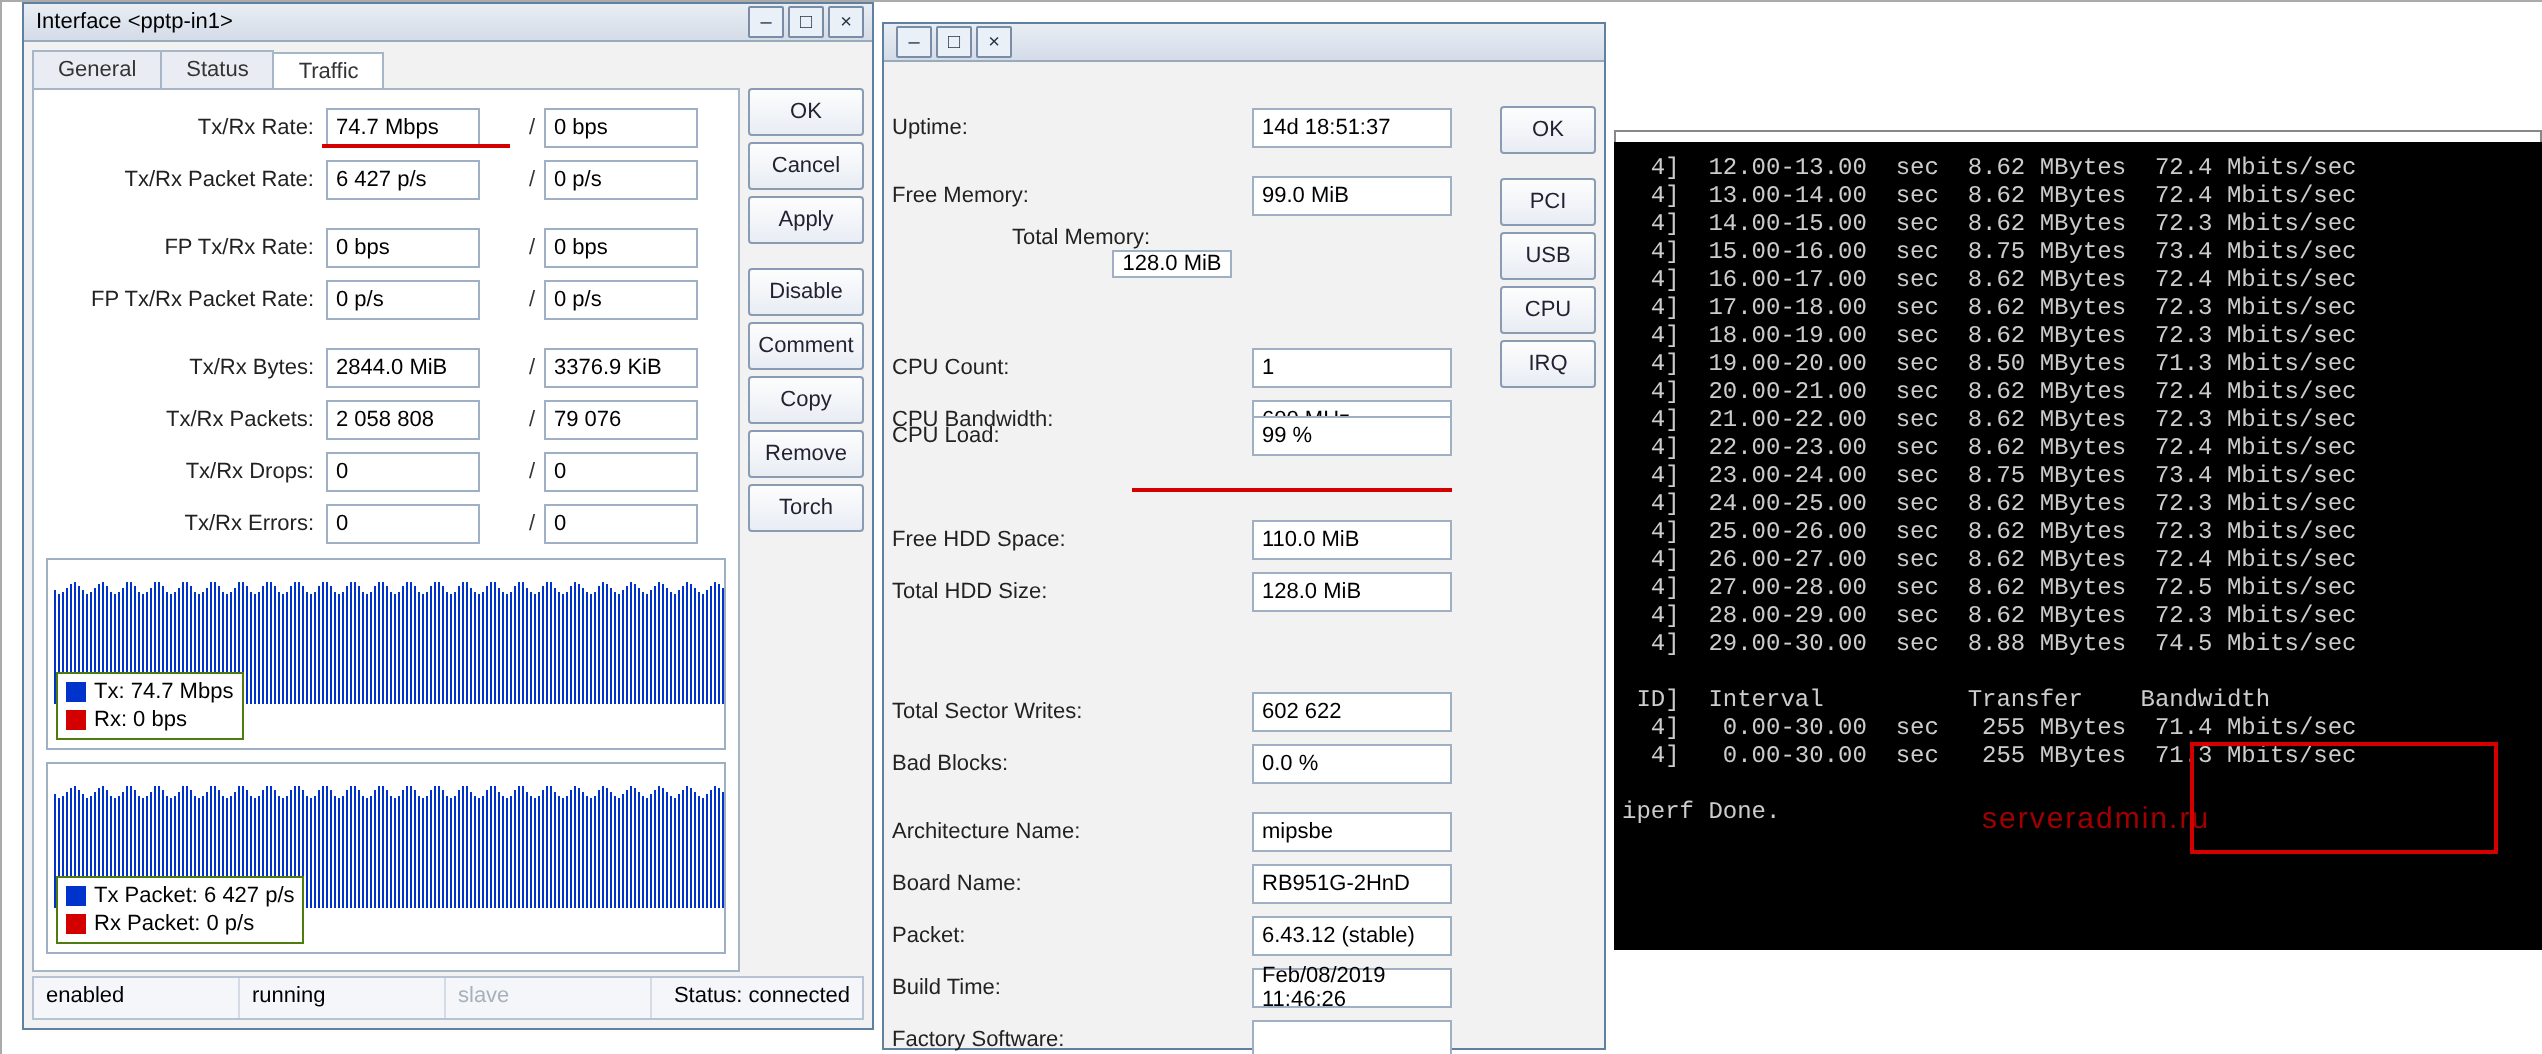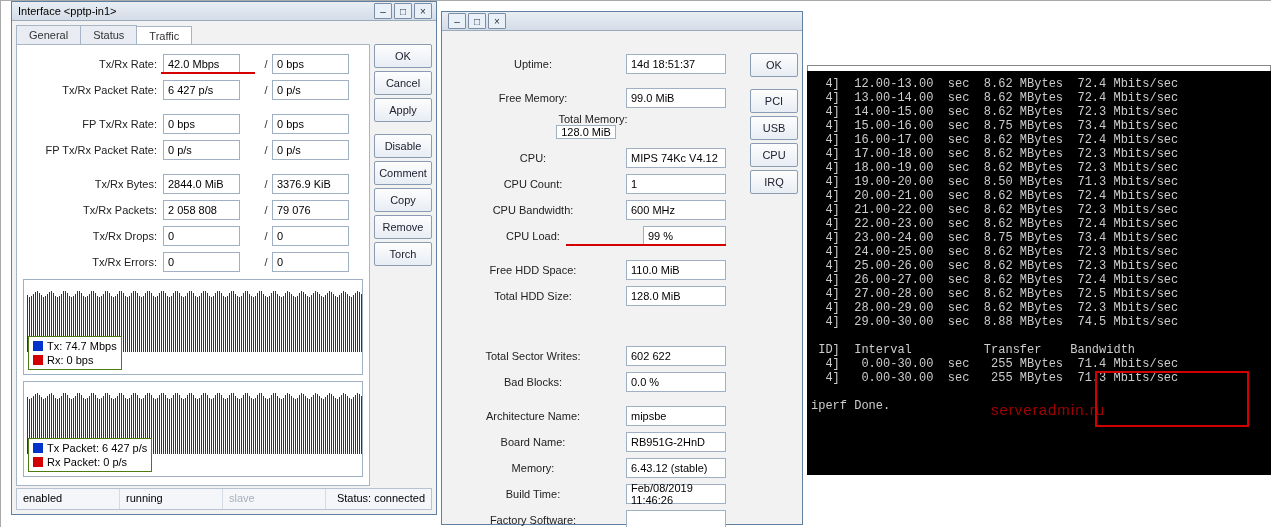--- a/index.html
+++ b/index.html
@@ -16,21 +16,21 @@
   #w1 .tab.act{background:#fff;font-weight:normal;position:relative;top:1px}
   #w1 .sheet{position:absolute;left:4px;top:23px;right:66px;bottom:28px;border:1px solid #a7b6c7;background:#fff}
   #w1 .btncol{position:absolute;right:4px;top:23px;width:58px;display:flex;flex-direction:column;gap:3px}
   .wbtn{border:1px solid #8a9cb3;background:linear-gradient(#fdfdfd,#e8edf4);height:22px;display:flex;align-items:center;justify-content:center;border-radius:2px;color:#223}
   #w1 .status{position:absolute;left:4px;right:4px;bottom:4px;height:20px;border:1px solid #b7c3d2;background:#f4f6fa;display:flex}
   #w1 .status .cell{padding:3px 6px;border-right:1px solid #d4dbe4;min-width:90px}
   #w1 .status .cell.dis{color:#a8b0ba}
   #w1 .status .cell.last{margin-left:auto;border-right:none;min-width:auto}
   .frow{position:absolute;left:0;right:0;height:22px;display:flex;align-items:center}
   .flab{width:140px;text-align:right;padding-right:6px;color:#222}
-  .flab2{width:174px;text-align:center;padding-right:6px;color:#222}
+  .flab2{width:174px;text-align:left;padding-right:6px;color:#222}
   .fld{flex:1 1 0;height:18px;border:1px solid #9fb0c5;background:#fff;padding:0 4px;display:flex;align-items:center;margin-right:20px;color:#000}
   .sep{width:8px;text-align:center;color:#333;padding:0 2px}
   .graph{position:absolute;left:6px;right:6px;border:1px solid #9fb0c5;background:#fff}
   .graph .bars{position:absolute;left:0;right:0;top:0;bottom:22px;overflow:hidden}
   .graph .legend{position:absolute;left:4px;bottom:4px;border:1px solid #4d7c0f;background:#fff;padding:2px 4px}
   .lg{display:flex;align-items:center;gap:4px;line-height:14px;white-space:nowrap}
   .sw{width:10px;height:10px;display:inline-block}
   .blue{background:#0033cc}
   .red{background:#d40000}
   .underline-red{position:absolute;height:2px;background:#d40000}
@@ -59,21 +59,21 @@
     <div class="client">
       <div class="tabs">
         <div class="tab">General</div>
         <div class="tab">Status</div>
         <div class="tab act">Traffic</div>
       </div>
       <div class="sheet">
 
         <div class="frow" style="top:8px">
             <span class="flab">Tx/Rx Rate:</span>
-            <span class="fld">42.0 Mbps</span>
+            <span class="fld">74.7 Mbps</span>
             <span class="sep">/</span>
             <span class="fld">0 bps</span>
           </div>
         <div class="frow" style="top:34px">
             <span class="flab">Tx/Rx Packet Rate:</span>
             <span class="fld">6 427 p/s</span>
             <span class="sep">/</span>
             <span class="fld">0 p/s</span>
           </div>
         <div class="frow" style="top:68px">
@@ -512,33 +512,29 @@
             <span class="fld">14d 18:51:37</span>
           </div>
           <div class="frow" style="top: 52px;">
             <span class="flab2">Free Memory:</span>
             <span class="fld">99.0 MiB</span>
           </div>
           <div class="frow" style="top: 78px; flex-direction: column;">
             <span class="flab2">Total Memory:</span>
             <span class="fld">128.0 MiB</span>
           </div>
-          <div class="frow" style="top: 112px;">
-            <span class="flab2">CPU:</span>
-            <span class="fld">MIPS 74Kc V4.12</span>
-          </div>
           <div class="frow" style="top: 138px;">
             <span class="flab2">CPU Count:</span>
             <span class="fld">1</span>
           </div>
           <div class="frow" style="top: 164px;">
             <span class="flab2">CPU Bandwidth:</span>
             <span class="fld">600 MHz</span>
           </div>
-          <div class="frow" style="top: 190px; gap: 17px;">
+          <div class="frow" style="top: 172px;">
             <span class="flab2">CPU Load:</span>
             <span class="fld">99 %</span>
           </div>
           <div class="underline-red" style="left: 120px; top: 209px; width: 160px;"></div>
           <div class="frow" style="top: 224px;">
             <span class="flab2">Free HDD Space:</span>
             <span class="fld">110.0 MiB</span>
           </div>
           <div class="frow" style="top: 250px;">
             <span class="flab2">Total HDD Size:</span>
@@ -554,21 +550,21 @@
           </div>
           <div class="frow" style="top: 370px;">
             <span class="flab2">Architecture Name:</span>
             <span class="fld">mipsbe</span>
           </div>
           <div class="frow" style="top: 396px;">
             <span class="flab2">Board Name:</span>
             <span class="fld">RB951G-2HnD</span>
           </div>
           <div class="frow" style="top: 422px;">
-            <span class="flab2">Memory:</span>
+            <span class="flab2">Packet:</span>
             <span class="fld">6.43.12 (stable)</span>
           </div>
           <div class="frow" style="top: 448px;">
             <span class="flab2">Build Time:</span>
             <span class="fld">Feb/08/2019 11:46:26</span>
           </div>
           <div class="frow" style="top: 474px;">
             <span class="flab2">Factory Software:</span>
             <span class="fld"></span>
           </div>

